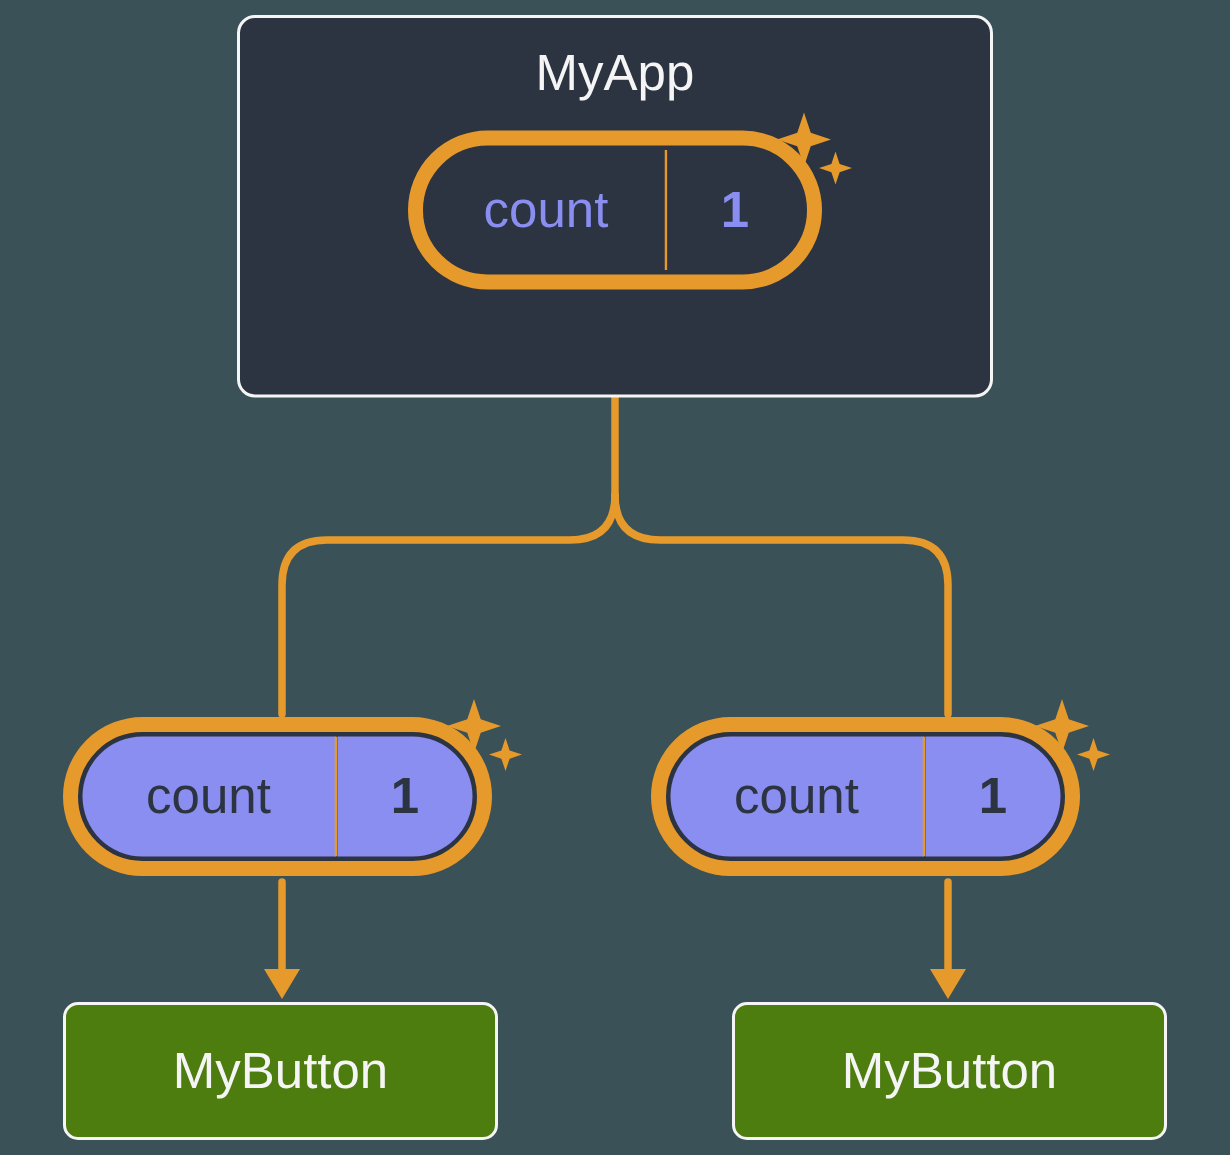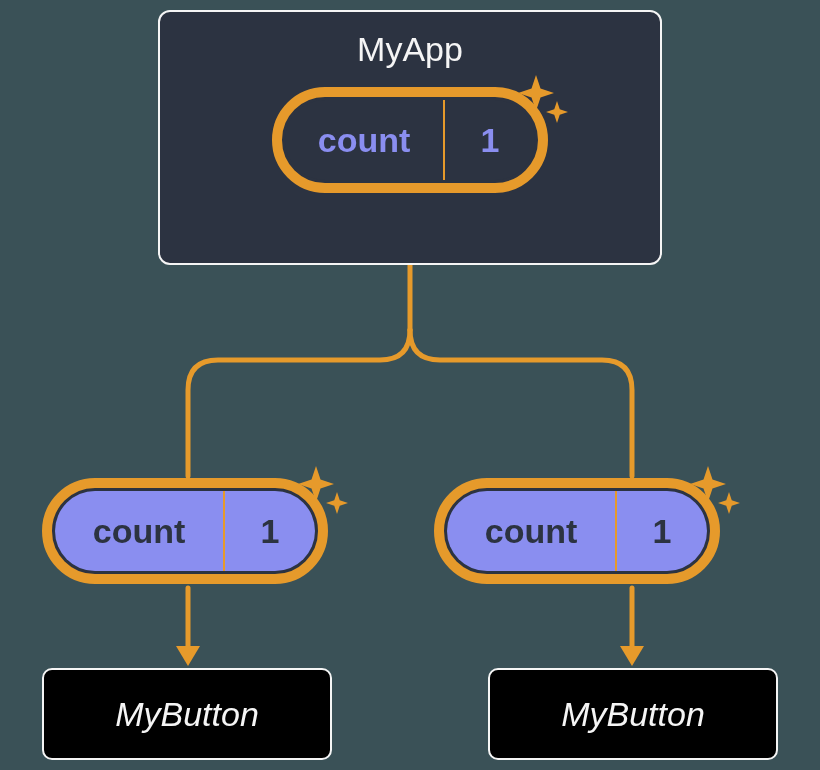--- a/index.html
+++ b/index.html
@@ -52,21 +52,21 @@
   .pill-inner {
     display: flex;
     align-items: stretch;
     border-radius: 1000px;
   }
   .pill-cell {
     display: flex;
     align-items: center;
     justify-content: center;
     font-size: 34px;
-    font-weight: 700;
+    font-weight: 400;
   }
   .pill-dark .pill-cell { color: #8a8ef0; }
   .pill-light .pill-cell { color: #2c3341; }
   .pill-dark .pill-label { width: 160px; }
   .pill-dark .pill-value { width: 90px; }
   .pill-light .pill-label { width: 170px; }
   .pill-light .pill-value { width: 90px; }
   .pill-cell { height: 80px; }
   .pill-dark .pill-label, .pill-dark .pill-value { background: #2c3341; }
   .pill-light .pill-label, .pill-light .pill-value { background: #8a8ef0; }
@@ -86,27 +86,26 @@
     position: absolute;
   }
   .child-left { left: 42px; top: 478px; }
   .child-right { left: 434px; top: 478px; }
 
   
   .child-box {
     position: absolute;
     width: 290px;
     height: 92px;
-    background: #000000;
+    background: #4d7c0f;
     border: 2px solid #f5f5f5;
     border-radius: 10px;
     display: flex;
     align-items: center;
     justify-content: center;
-    font-style: italic;
   }
   .child-box-left { left: 42px; top: 668px; }
   .child-box-right { left: 488px; top: 668px; }
   .child-title {
     color: #f5f5f5;
     font-size: 34px;
     font-weight: 500;
   }
 
   

